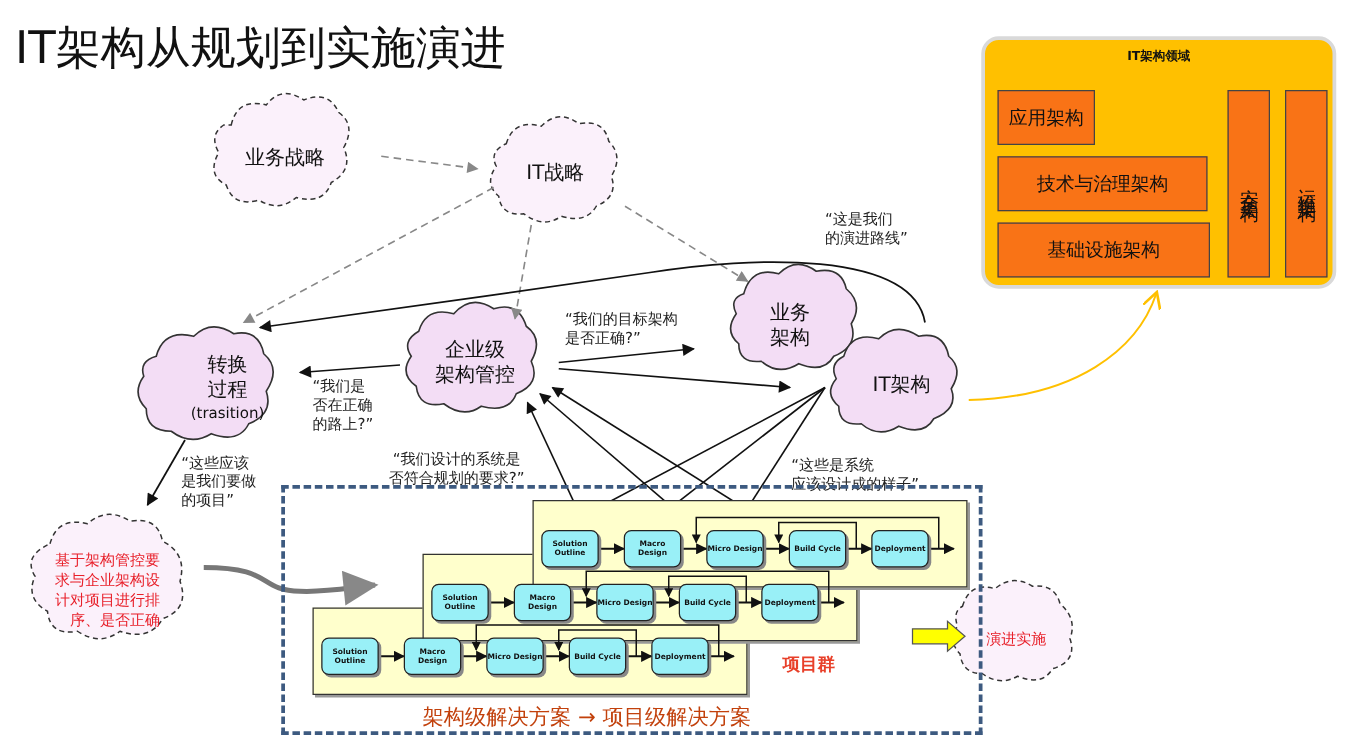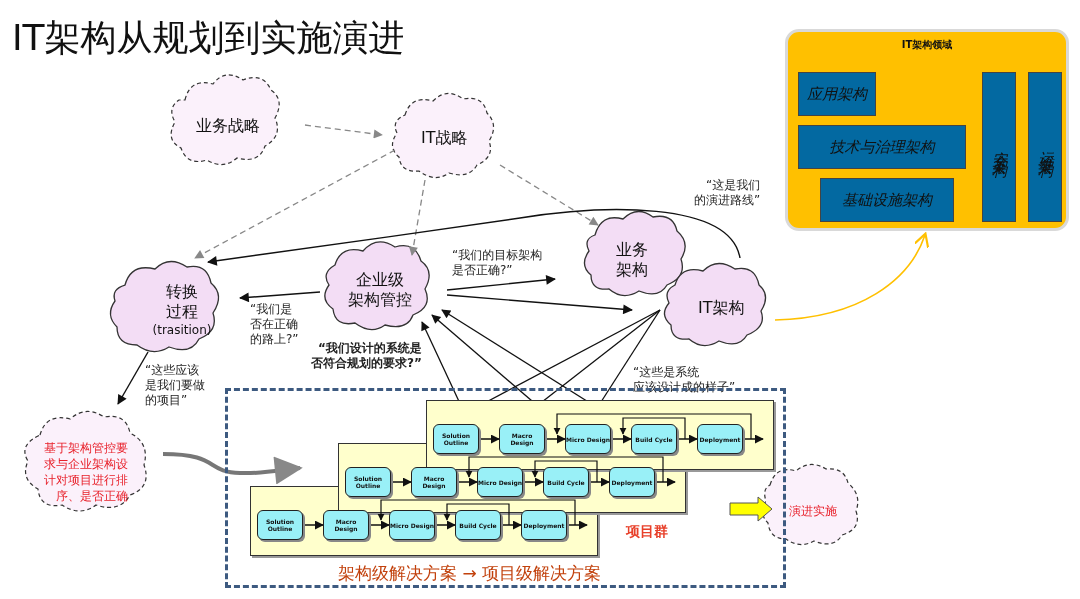--- a/index.html
+++ b/index.html
@@ -8,22 +8,22 @@
   .abs { position:absolute; }
   #title { left:12px; top:14px; font-size:36px; font-weight:400; letter-spacing:0px; white-space:nowrap; }
   svg#links { position:absolute; left:0; top:0; width:1080px; height:599px; }
   .cloud-label { position:absolute; text-align:center; font-size:16px; line-height:20px; color:#111; white-space:nowrap; }
   .quote { position:absolute; font-size:12px; line-height:15px; color:#222; white-space:nowrap; }
   .red-text { color:#e8202a; }
   
   #domain-panel { left:785px; top:29px; width:284px; height:202px; background:#ffc000;
                   border-radius:14px; border:3px solid #d9d9d9; box-sizing:border-box; }
   #domain-title { left:0; top:6px; width:100%; text-align:center; font-weight:700; font-size:10px; }
-  .dom-box { position:absolute; background:#0369a1; border:1.5px solid #444; box-sizing:border-box;
-             display:flex; align-items:center; justify-content:center; font-size:15px; text-align:right;font-style:italic; }
+  .dom-box { position:absolute; background:#f97316; border:1.5px solid #444; box-sizing:border-box;
+             display:flex; align-items:center; justify-content:center; font-size:15px; text-align:right; }
   .dom-vert { writing-mode:vertical-rl; letter-spacing:4px; font-size:15px; }
   
   .proj-frame { position:absolute; background:#ffffcc; border:1.5px solid #333; box-sizing:border-box;
                 box-shadow:2px 2px 0 #999; }
   .stage { position:absolute; width:46px; height:30px; background:#99f0f7; border:1.5px solid #222;
            border-radius:6px; box-sizing:border-box; font-size:6px; font-weight:700; display:flex;
            align-items:center; justify-content:center; text-align:center; line-height:7px;
            box-shadow:2px 2px 0 #888; }
   #big-frame { left:225px; top:388px; width:561px; height:200px; border:3px dashed #3d5a80; box-sizing:border-box; }
   #bottom-caption { left:338px; top:562px; font-size:17px; color:#c2410c; white-space:nowrap; }
@@ -119,52 +119,52 @@
   <div>过程</div>
   <div style="font-size:12px;line-height:16px;text-align:center;">(trasition)</div>
 </div>
 <div class="cloud-label red-text" style="left:44px;top:440px;font-size:12px;line-height:16px;text-align:right;">
   <div>基于架构管控要</div>
   <div>求与企业架构设</div>
   <div>计对项目进行排</div>
   <div>序、是否正确</div>
 </div>
 
-<div class="quote" style="left:660px;top:178px;text-align:right;margin-left:34px;">
+<div class="quote" style="left:660px;top:168px;text-align:left;">
   <div>“这是我们</div>
   <div>的演进路线”</div>
 </div>
 <div class="quote" style="left:452px;top:248px;">
   <div>“我们的目标架构</div>
   <div>是否正确?”</div>
 </div>
 <div class="quote" style="left:250px;top:302px;">
   <div>“我们是</div>
   <div>否在正确</div>
   <div>的路上?”</div>
 </div>
-<div class="quote" style="left:311px;top:341px;text-align:right;font-weight:bold;">
+<div class="quote" style="left:311px;top:360px;text-align:center;">
   <div>“我们设计的系统是</div>
   <div>否符合规划的要求?”</div>
 </div>
 <div class="quote" style="left:633px;top:365px;">
   <div>“这些是系统</div>
   <div>应该设计成的样子”</div>
 </div>
 <div class="quote" style="left:145px;top:363px;">
   <div>“这些应该</div>
   <div>是我们要做</div>
   <div>的项目”</div>
 </div>
 
 <div id="domain-panel" class="abs">
   <div id="domain-title" class="abs">IT架构领域</div>
   <div class="dom-box" style="left:10px;top:40px;width:78px;height:44px;">应用架构</div>
   <div class="dom-box" style="left:10px;top:93px;width:168px;height:44px;">技术与治理架构</div>
-  <div class="dom-box" style="left:10px;top:146px;width:134px;height:44px;margin-left:22px;">基础设施架构</div>
+  <div class="dom-box" style="left:10px;top:146px;width:170px;height:44px;">基础设施架构</div>
   <div class="dom-box" style="left:194px;top:40px;width:34px;height:150px;">
     <span class="dom-vert">安全架构</span>
   </div>
   <div class="dom-box" style="left:240px;top:40px;width:34px;height:150px;">
     <span class="dom-vert">运维架构</span>
   </div>
 </div>
 
 <div id="big-frame" class="abs"></div>
 

